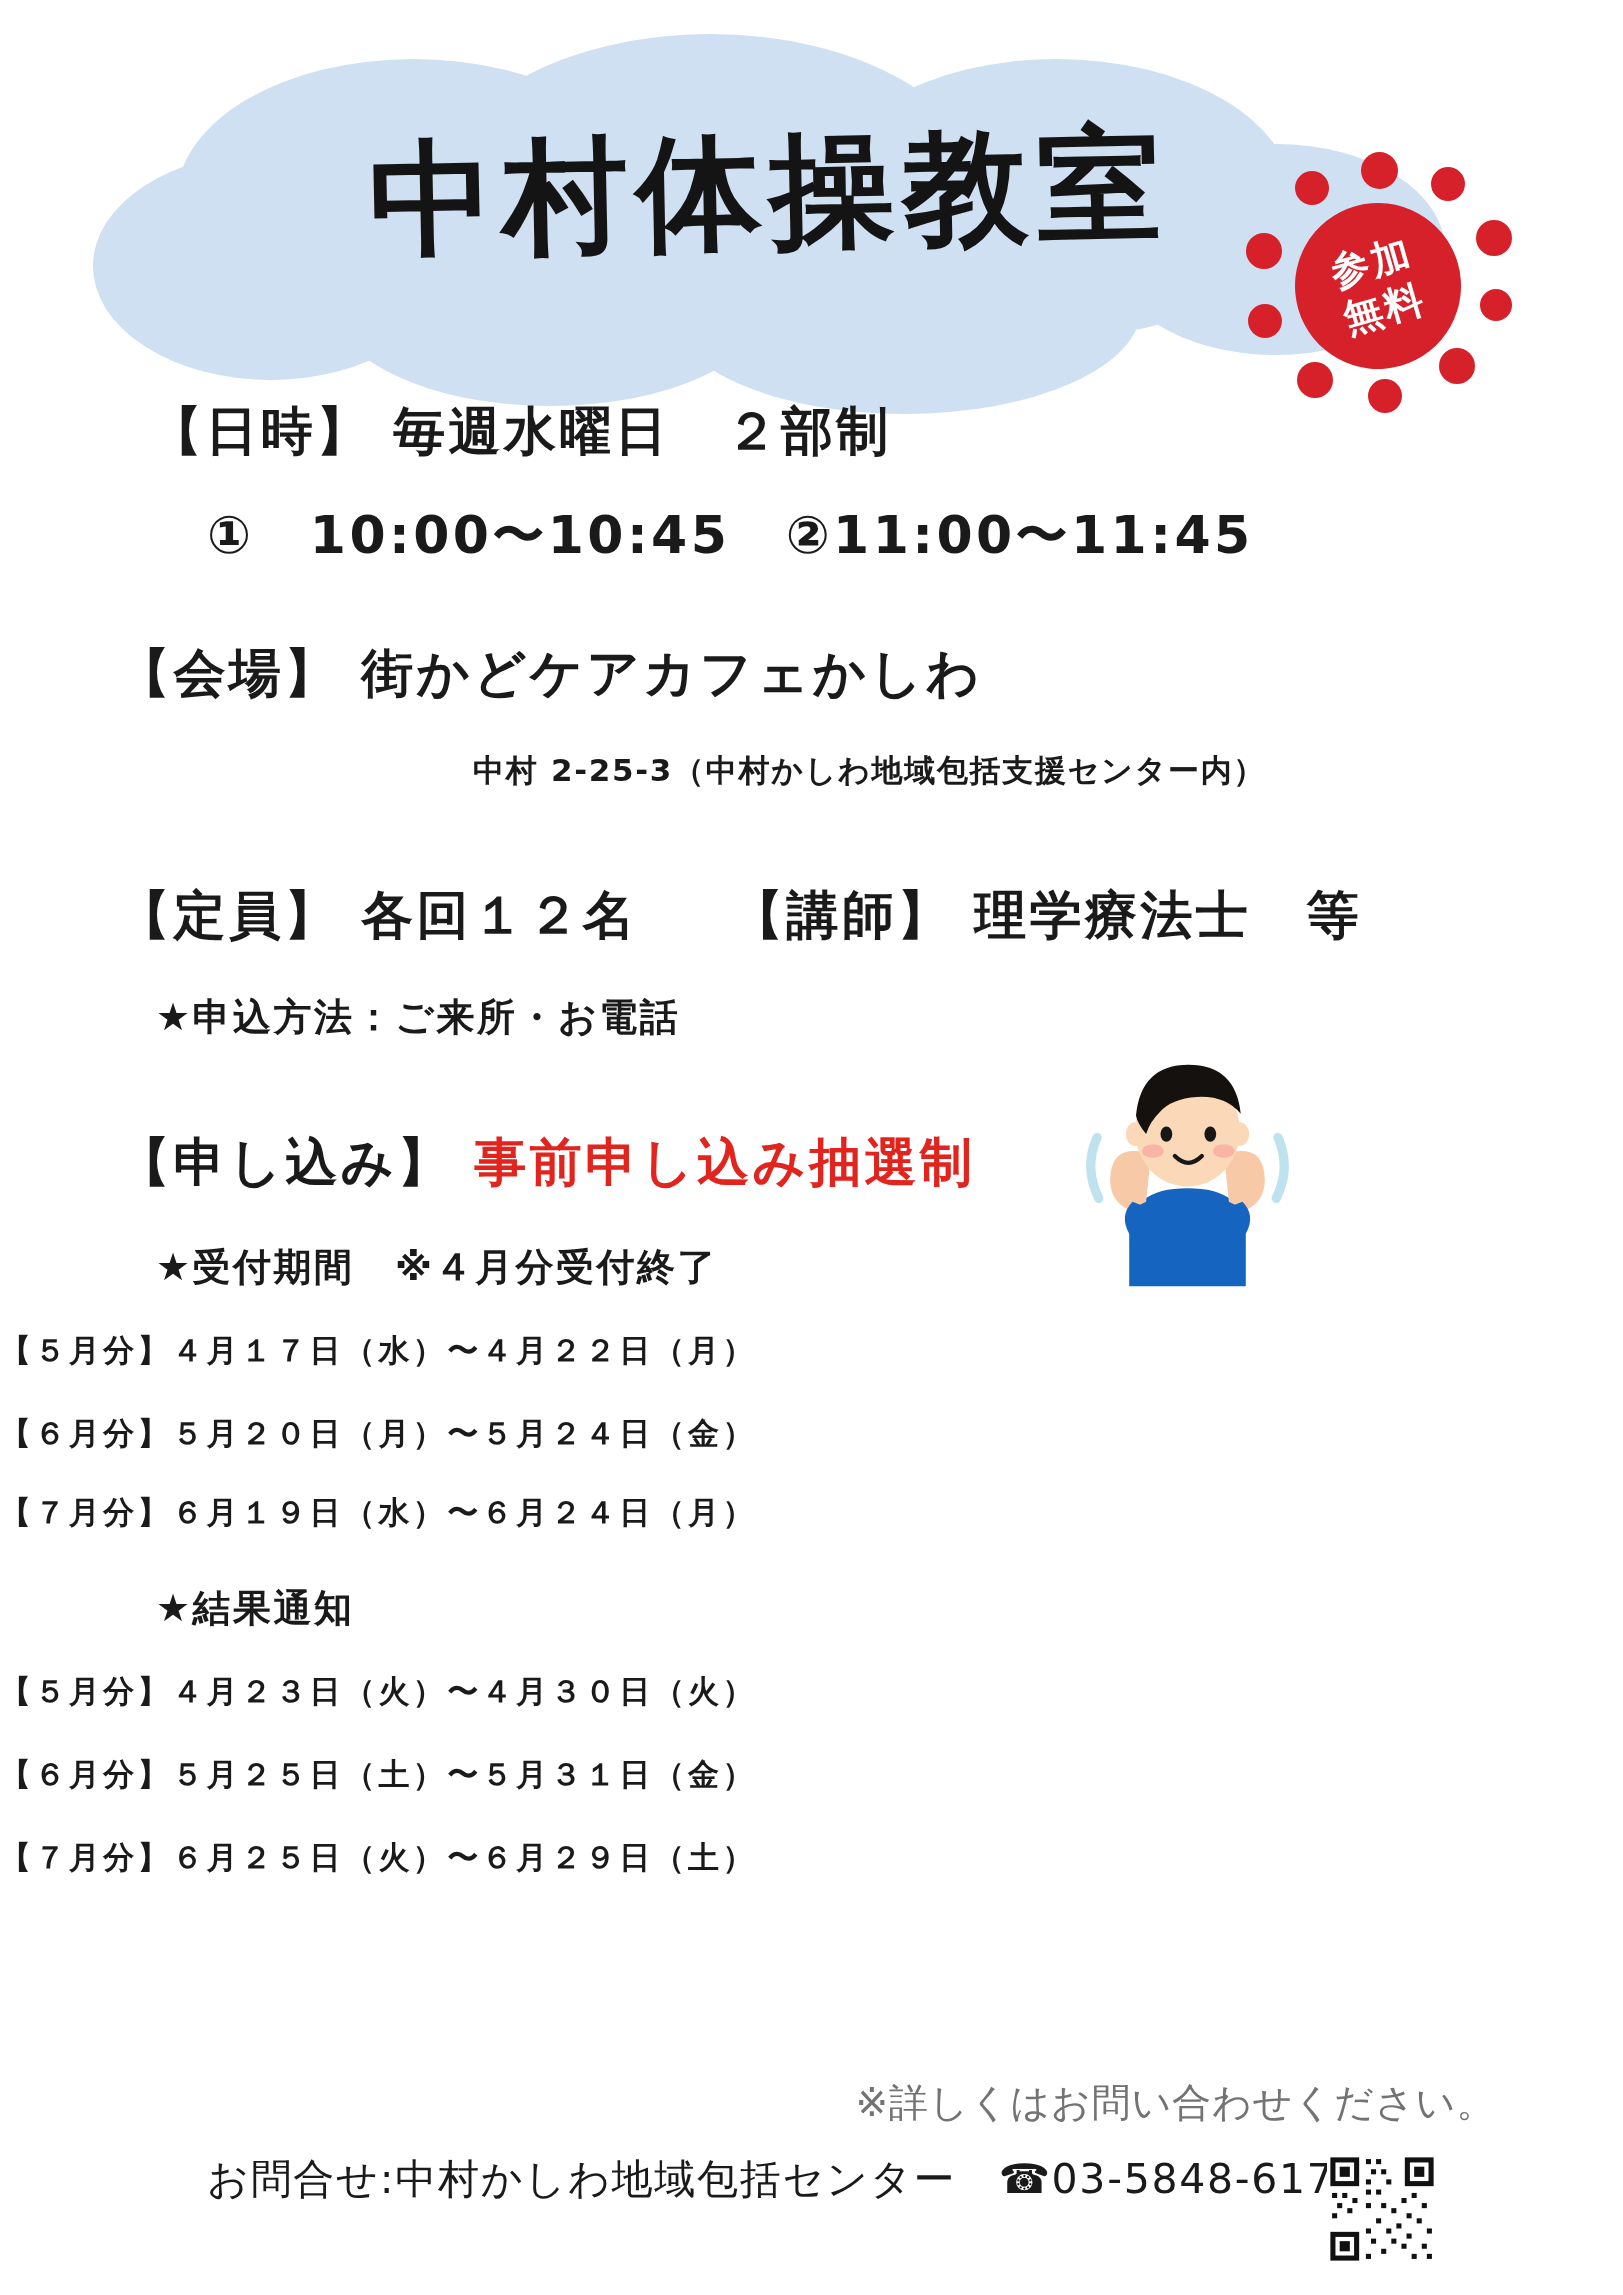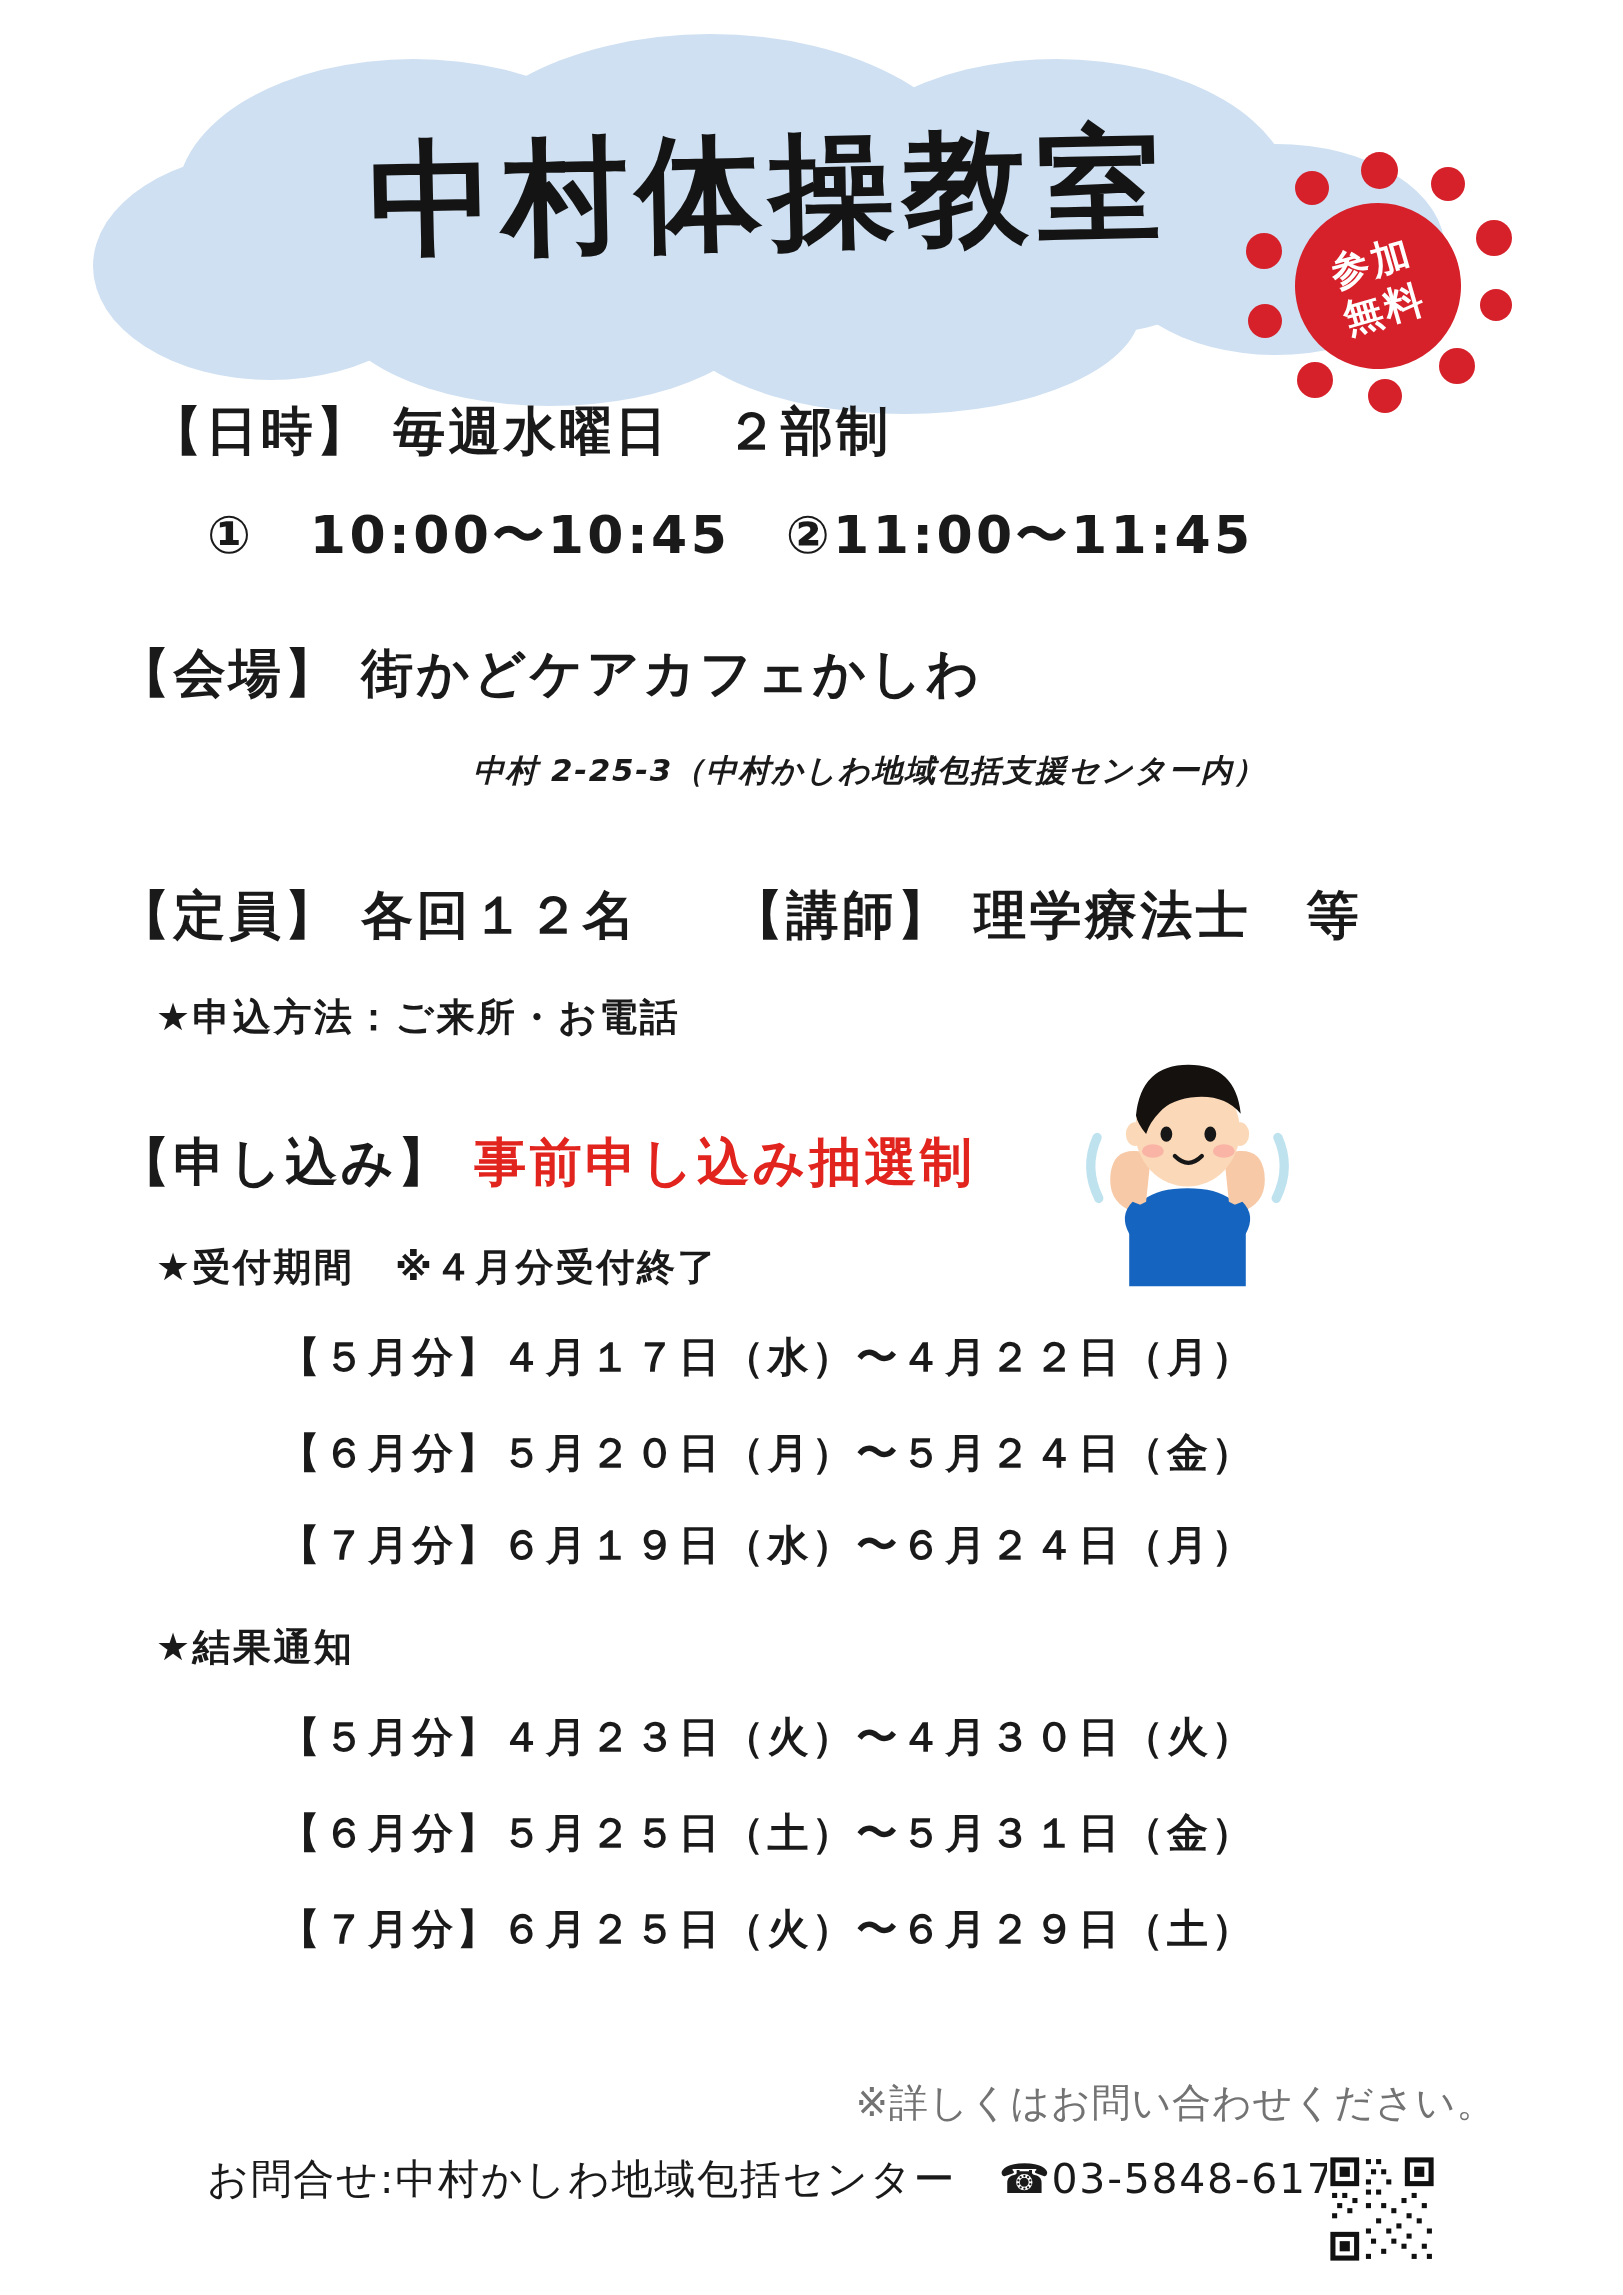--- a/index.html
+++ b/index.html
@@ -120,34 +120,33 @@
     letter-spacing: 1.7px;
     padding-left: 473px;
   }
   .star-line {
     font-size: 38px;
     font-weight: 600;
     letter-spacing: 2.5px;
     padding-left: 156px;
   }
   .date-line {
-    font-size: 41px;
+    font-size: 31px;
     font-weight: 600;
     letter-spacing: 3.4px;
-    padding-left: 279px;
   }
   .red {
     color: #e2241e;
     font-weight: bold;
   }
 
   .row-datetime { margin-top: 0px; margin-left: 32px; }
   .row-times { margin-top: 34px; }
   .row-place { margin-top: 68px; }
-  .row-address { margin-top: 41px; font-style: italic; }
+  .row-address { margin-top: 41px; }
   .row-capacity { margin-top: 89px; }
   .row-apply { margin-top: 85px; }
   .row-method { margin-top: 41px; }
   .row-period { margin-top: 44px; }
   .row-d1 { margin-top: 37px; }
   .row-d2 { margin-top: 41px; }
   .row-d3 { margin-top: 37px; }
   .row-result { margin-top: 49px; }
   .row-r1 { margin-top: 37px; }
   .row-r2 { margin-top: 41px; }

